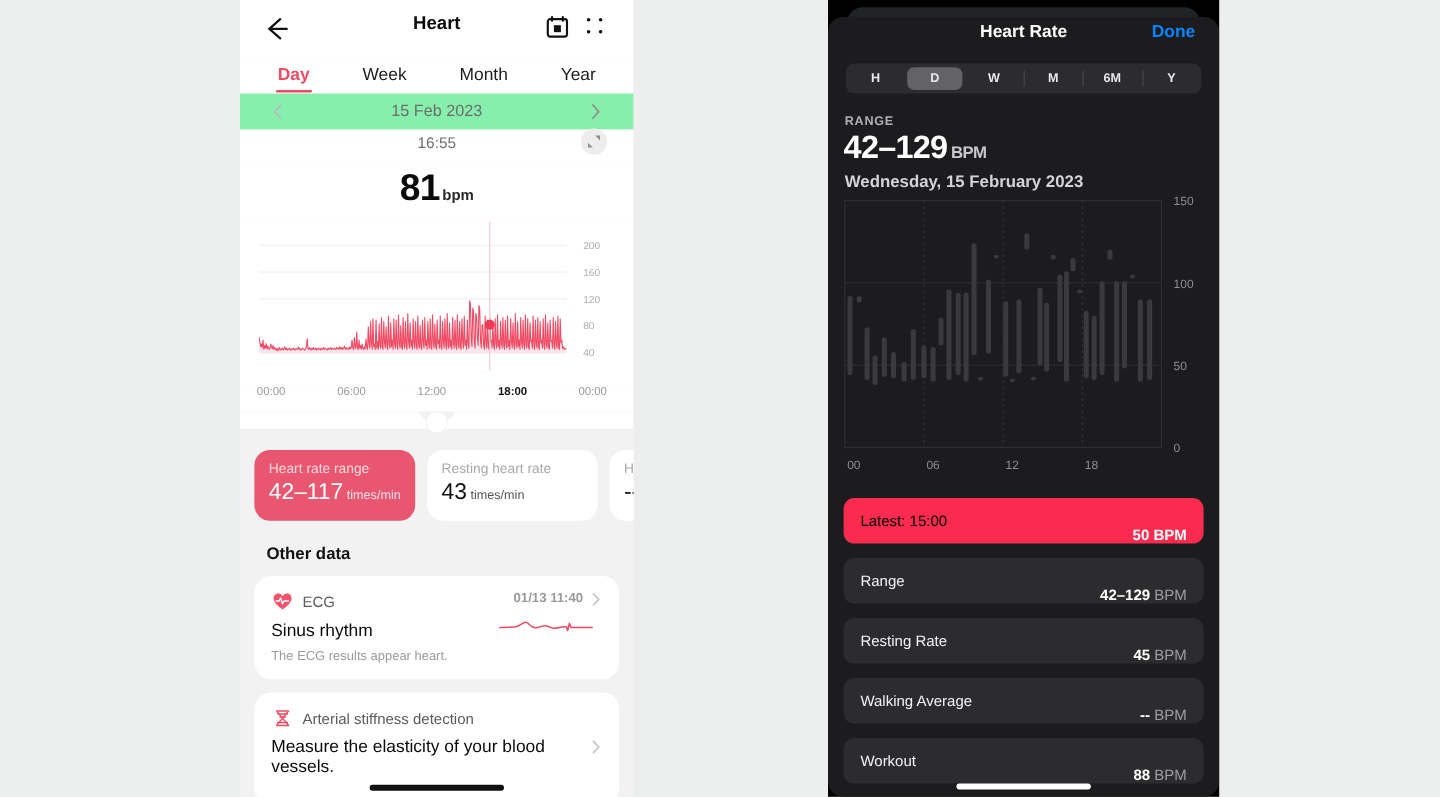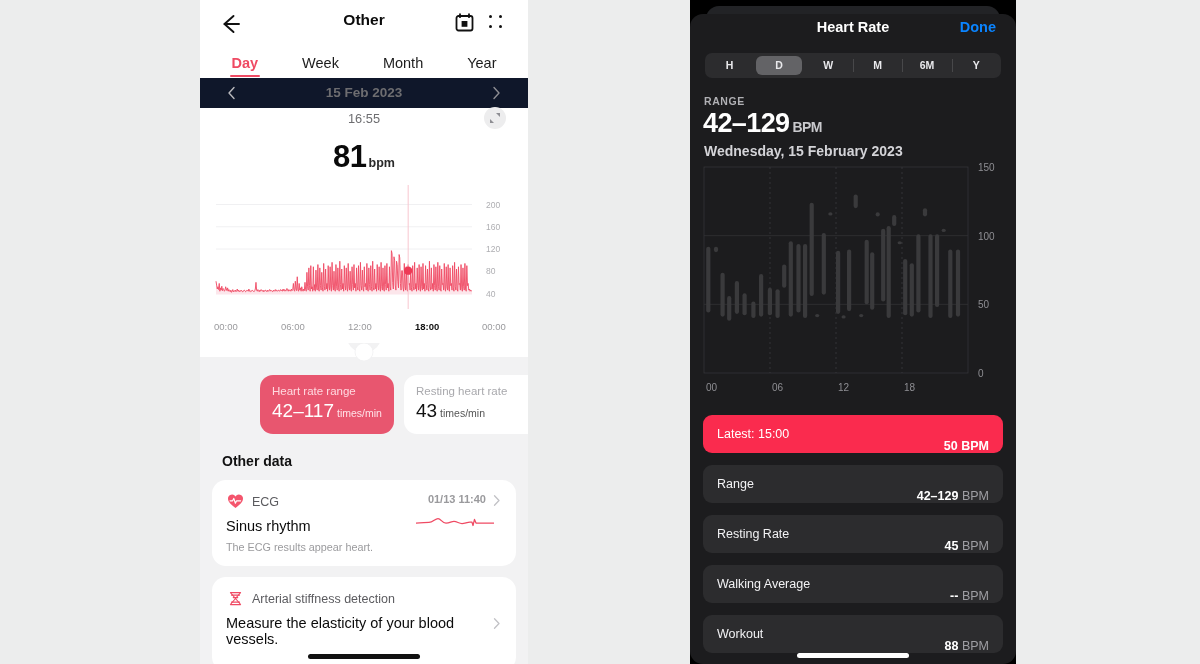--- a/index.html
+++ b/index.html
@@ -47,21 +47,21 @@
     font-size:14.5px;color:#1c1c1c;padding:4px 22px 7px 22px;
     position:relative;cursor:pointer;white-space:nowrap;
   }
   .lp-tab.active{color:#ef4a63;font-weight:bold;}
   .lp-tab.active:after{
     content:"";position:absolute;left:50%;transform:translateX(-50%);
     bottom:1px;width:30px;height:2.4px;background:#ef4a63;border-radius:2px;
   }
 
   .lp-daterow{
-    background:#0f172a;position:relative;height:30px;font-weight:bold;
+    background:#86efac;position:relative;height:30px;
   }
   .lp-date{
     text-align:center;font-size:13.5px;color:#6d6d70;line-height:30px;
   }
   .lp-arrow{
     position:absolute;top:7px;width:16px;height:16px;cursor:pointer;
   }
   .lp-arrow.prev{left:24px;}
   .lp-arrow.next{right:24px;}
   .lp-arrow svg{display:block;}
@@ -94,21 +94,21 @@
   .lp-notch svg{position:absolute;left:0;top:0;}
 
   .lp-cards{
     display:flex;gap:10px;padding:10px 12px 0 12px;
   }
   .lp-card{
     border-radius:13px;background:#fff;padding:10px 12px 12px 12px;
     min-width:0;flex:0 0 auto;
   }
   .lp-card.w1{width:118px;}
-  .lp-card.accent{background:#e8566f;margin-left:48px;}
+  .lp-card.accent{background:#e8566f;}
   .lp-card-label{font-size:11.5px;color:#a9a9ad;margin-bottom:3px;white-space:nowrap;}
   .lp-card.accent .lp-card-label{color:#ffd9e0;}
   .lp-card-val{font-size:19px;color:#111;white-space:nowrap;}
   .lp-card.accent .lp-card-val{color:#fff;text-align:center;}
   .lp-card-unit{font-size:10.5px;color:#555;margin-left:3px;}
   .lp-card.accent .lp-card-unit{color:#ffe2e8;}
 
   .lp-section-title{
     font-size:14px;color:#111;font-weight:bold;padding:19px 0 0 22px;
   }
@@ -190,21 +190,21 @@
 
   .rp-rows{position:absolute;left:13px;top:415px;width:300px;}
   .rp-row{
     height:38px;border-radius:9px;background:#2c2c2e;margin-bottom:12px;
     position:relative;cursor:pointer;
   }
   .rp-row.hl{background:#fa2b4e;}
   .rp-row-label{
     position:absolute;left:14px;top:0;line-height:38px;font-size:12.5px;color:#f2f2f4;
   }
-  .rp-row.hl .rp-row-label{color:#ffffff;}
+  .rp-row.hl .rp-row-label{color:#000000;}
   .rp-row-val{
     position:absolute;right:14px;top:12px;line-height:38px;font-size:12.5px;
     color:#fff;font-weight:bold;
   }
   .rp-row-val em{font-style:normal;color:#9e9ea3;font-weight:normal;}
   .rp-row.hl .rp-row-val em{color:#fff;font-weight:bold;}
 
   .rp-home{
     position:absolute;left:50%;transform:translateX(-50%);bottom:6px;
     width:112px;height:4.6px;border-radius:3px;background:#fff;z-index:5;
@@ -215,21 +215,21 @@
 
 <div id="left-phone">
 
   <div class="lp-header">
     <div class="lp-back">
       <svg width="26" height="26" viewBox="0 0 26 26">
         <path d="M15.5 5 L6.5 13 L15.5 21" fill="none" stroke="#111" stroke-width="1.9" stroke-linecap="round" stroke-linejoin="round"></path>
         <line x1="6.5" y1="13" x2="21" y2="13" stroke="#111" stroke-width="1.9" stroke-linecap="round"></line>
       </svg>
     </div>
-    <div class="lp-title">Other</div>
+    <div class="lp-title">Heart</div>
     <div class="lp-cal">
       <svg width="19" height="19" viewBox="0 0 19 19">
         <rect x="1.5" y="3" width="16" height="14.5" rx="2" fill="none" stroke="#111" stroke-width="1.8"></rect>
         <line x1="5" y1="1.2" x2="5" y2="4.2" stroke="#111" stroke-width="1.8" stroke-linecap="round"></line>
         <line x1="14" y1="1.2" x2="14" y2="4.2" stroke="#111" stroke-width="1.8" stroke-linecap="round"></line>
         <rect x="6.6" y="8" width="5.8" height="5.8" fill="#111"></rect>
       </svg>
     </div>
     <div class="lp-dots">
       <i></i>

